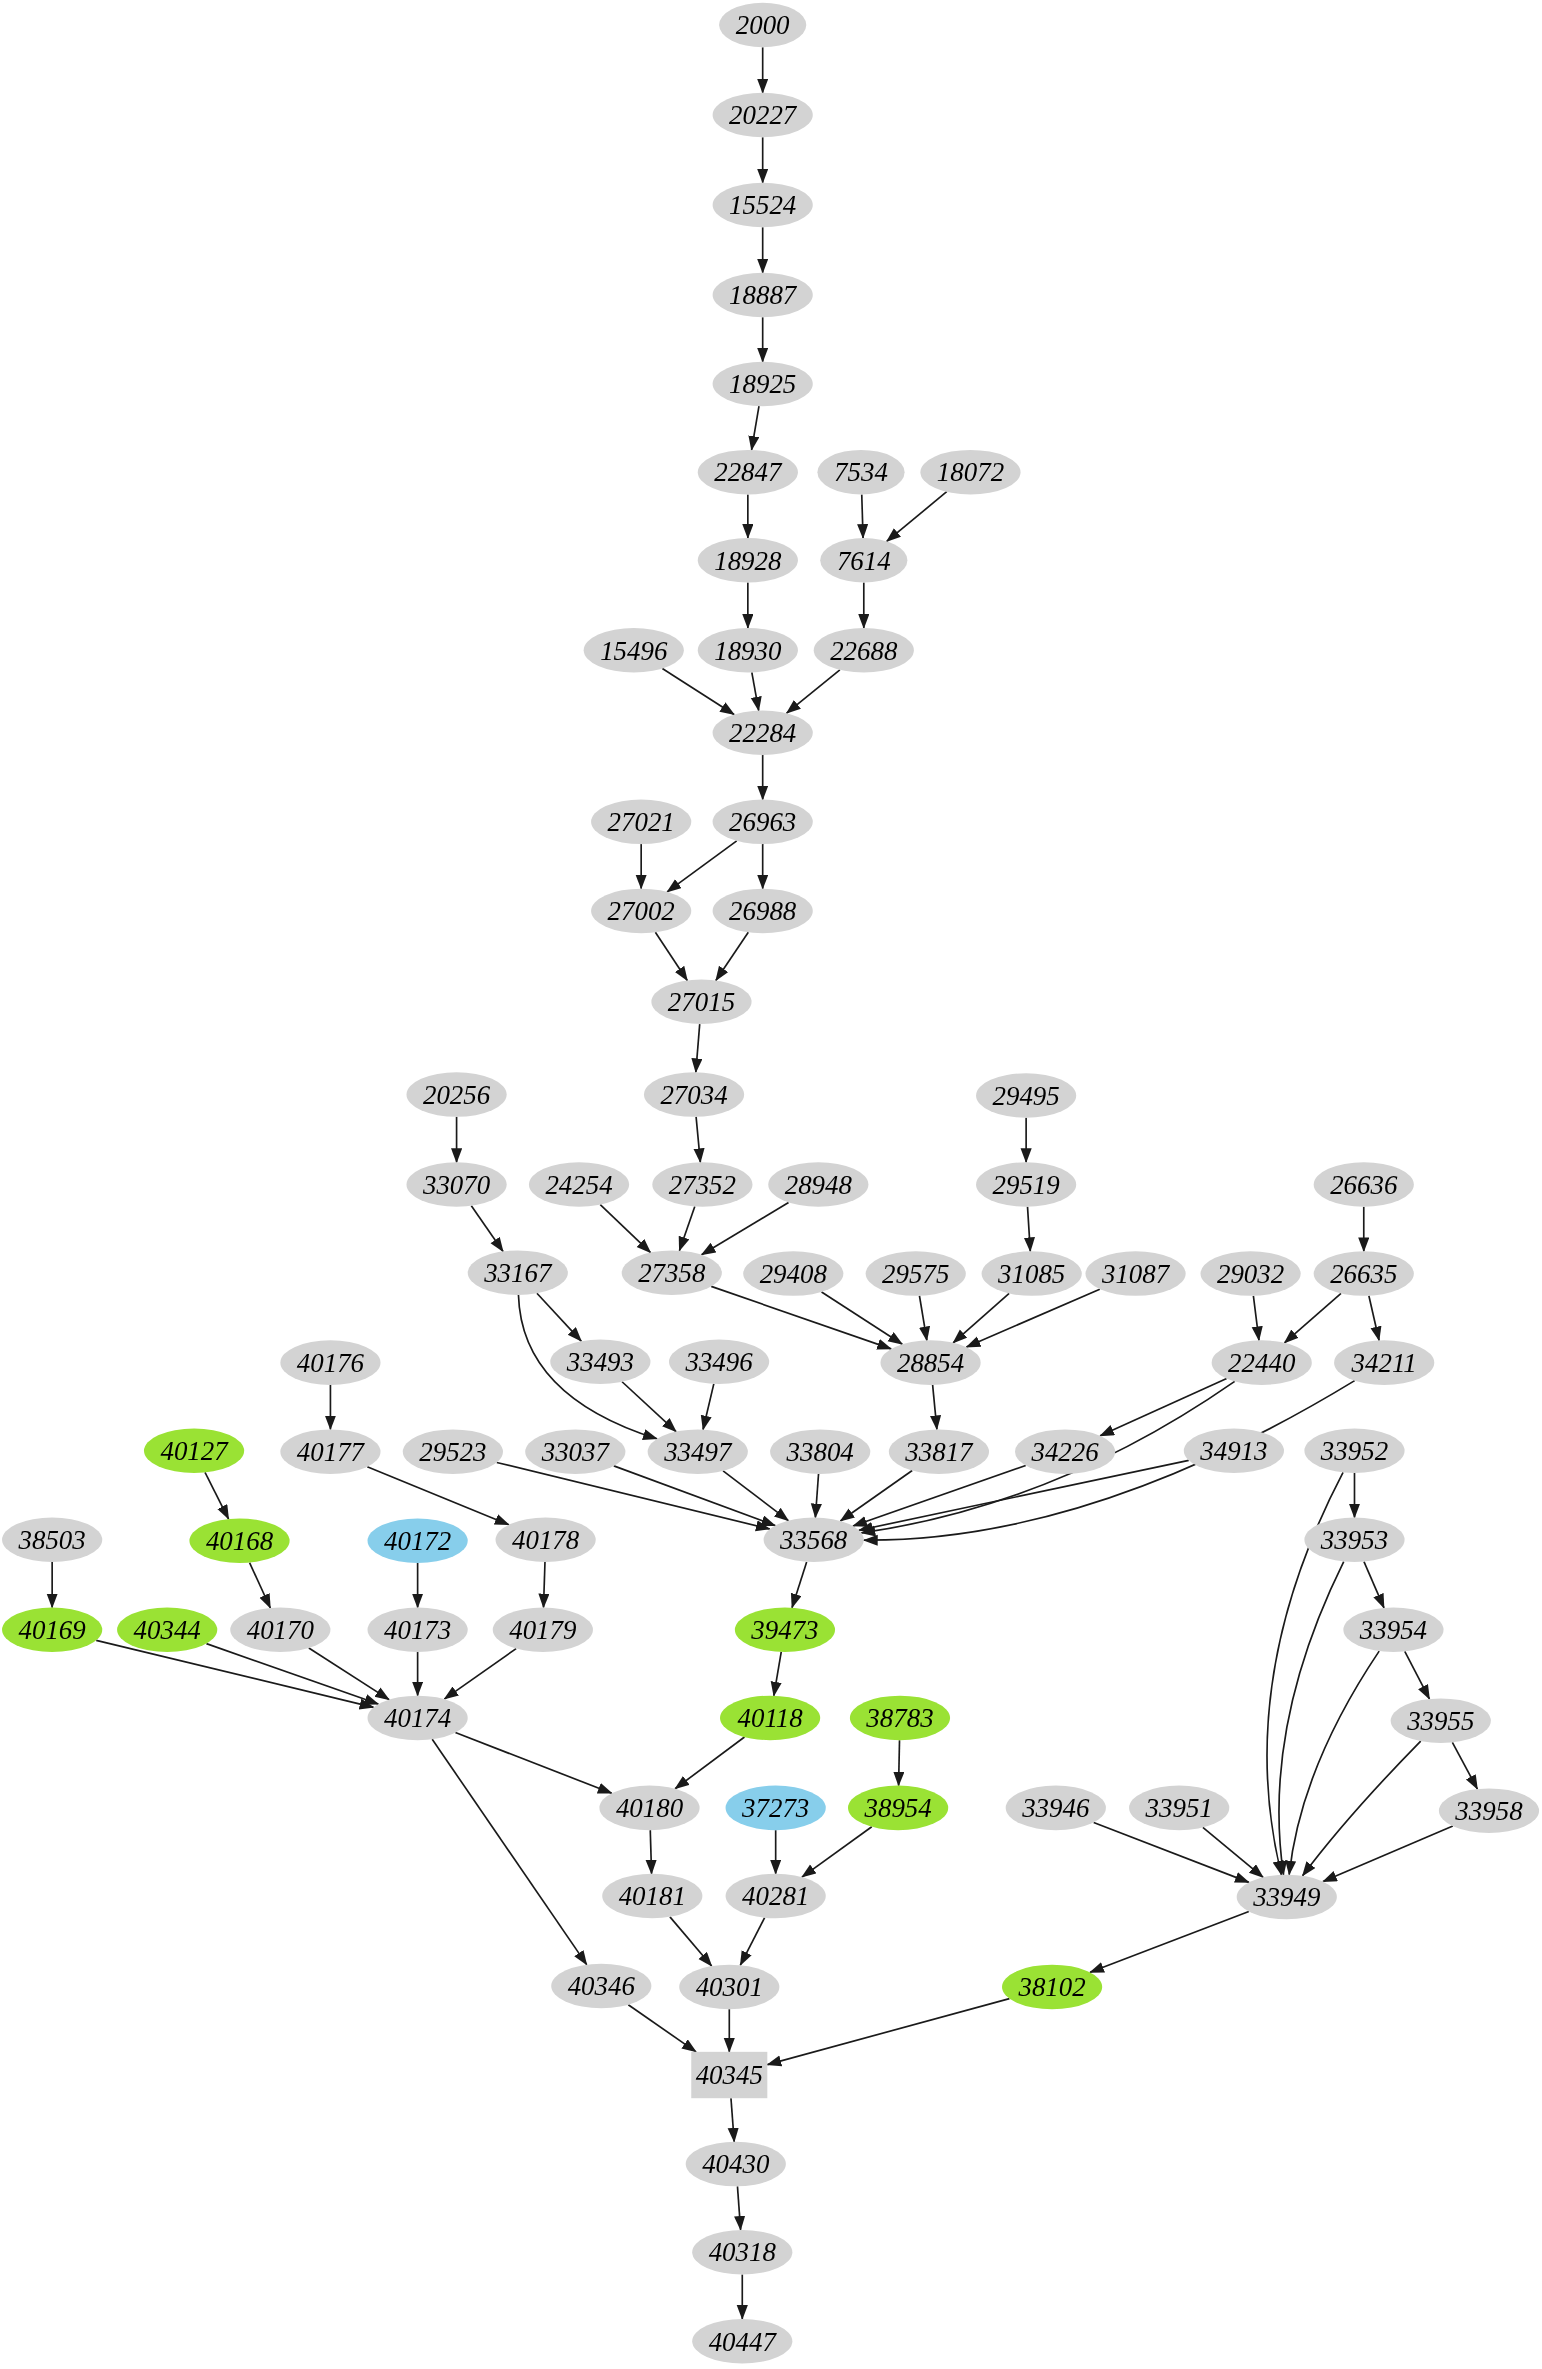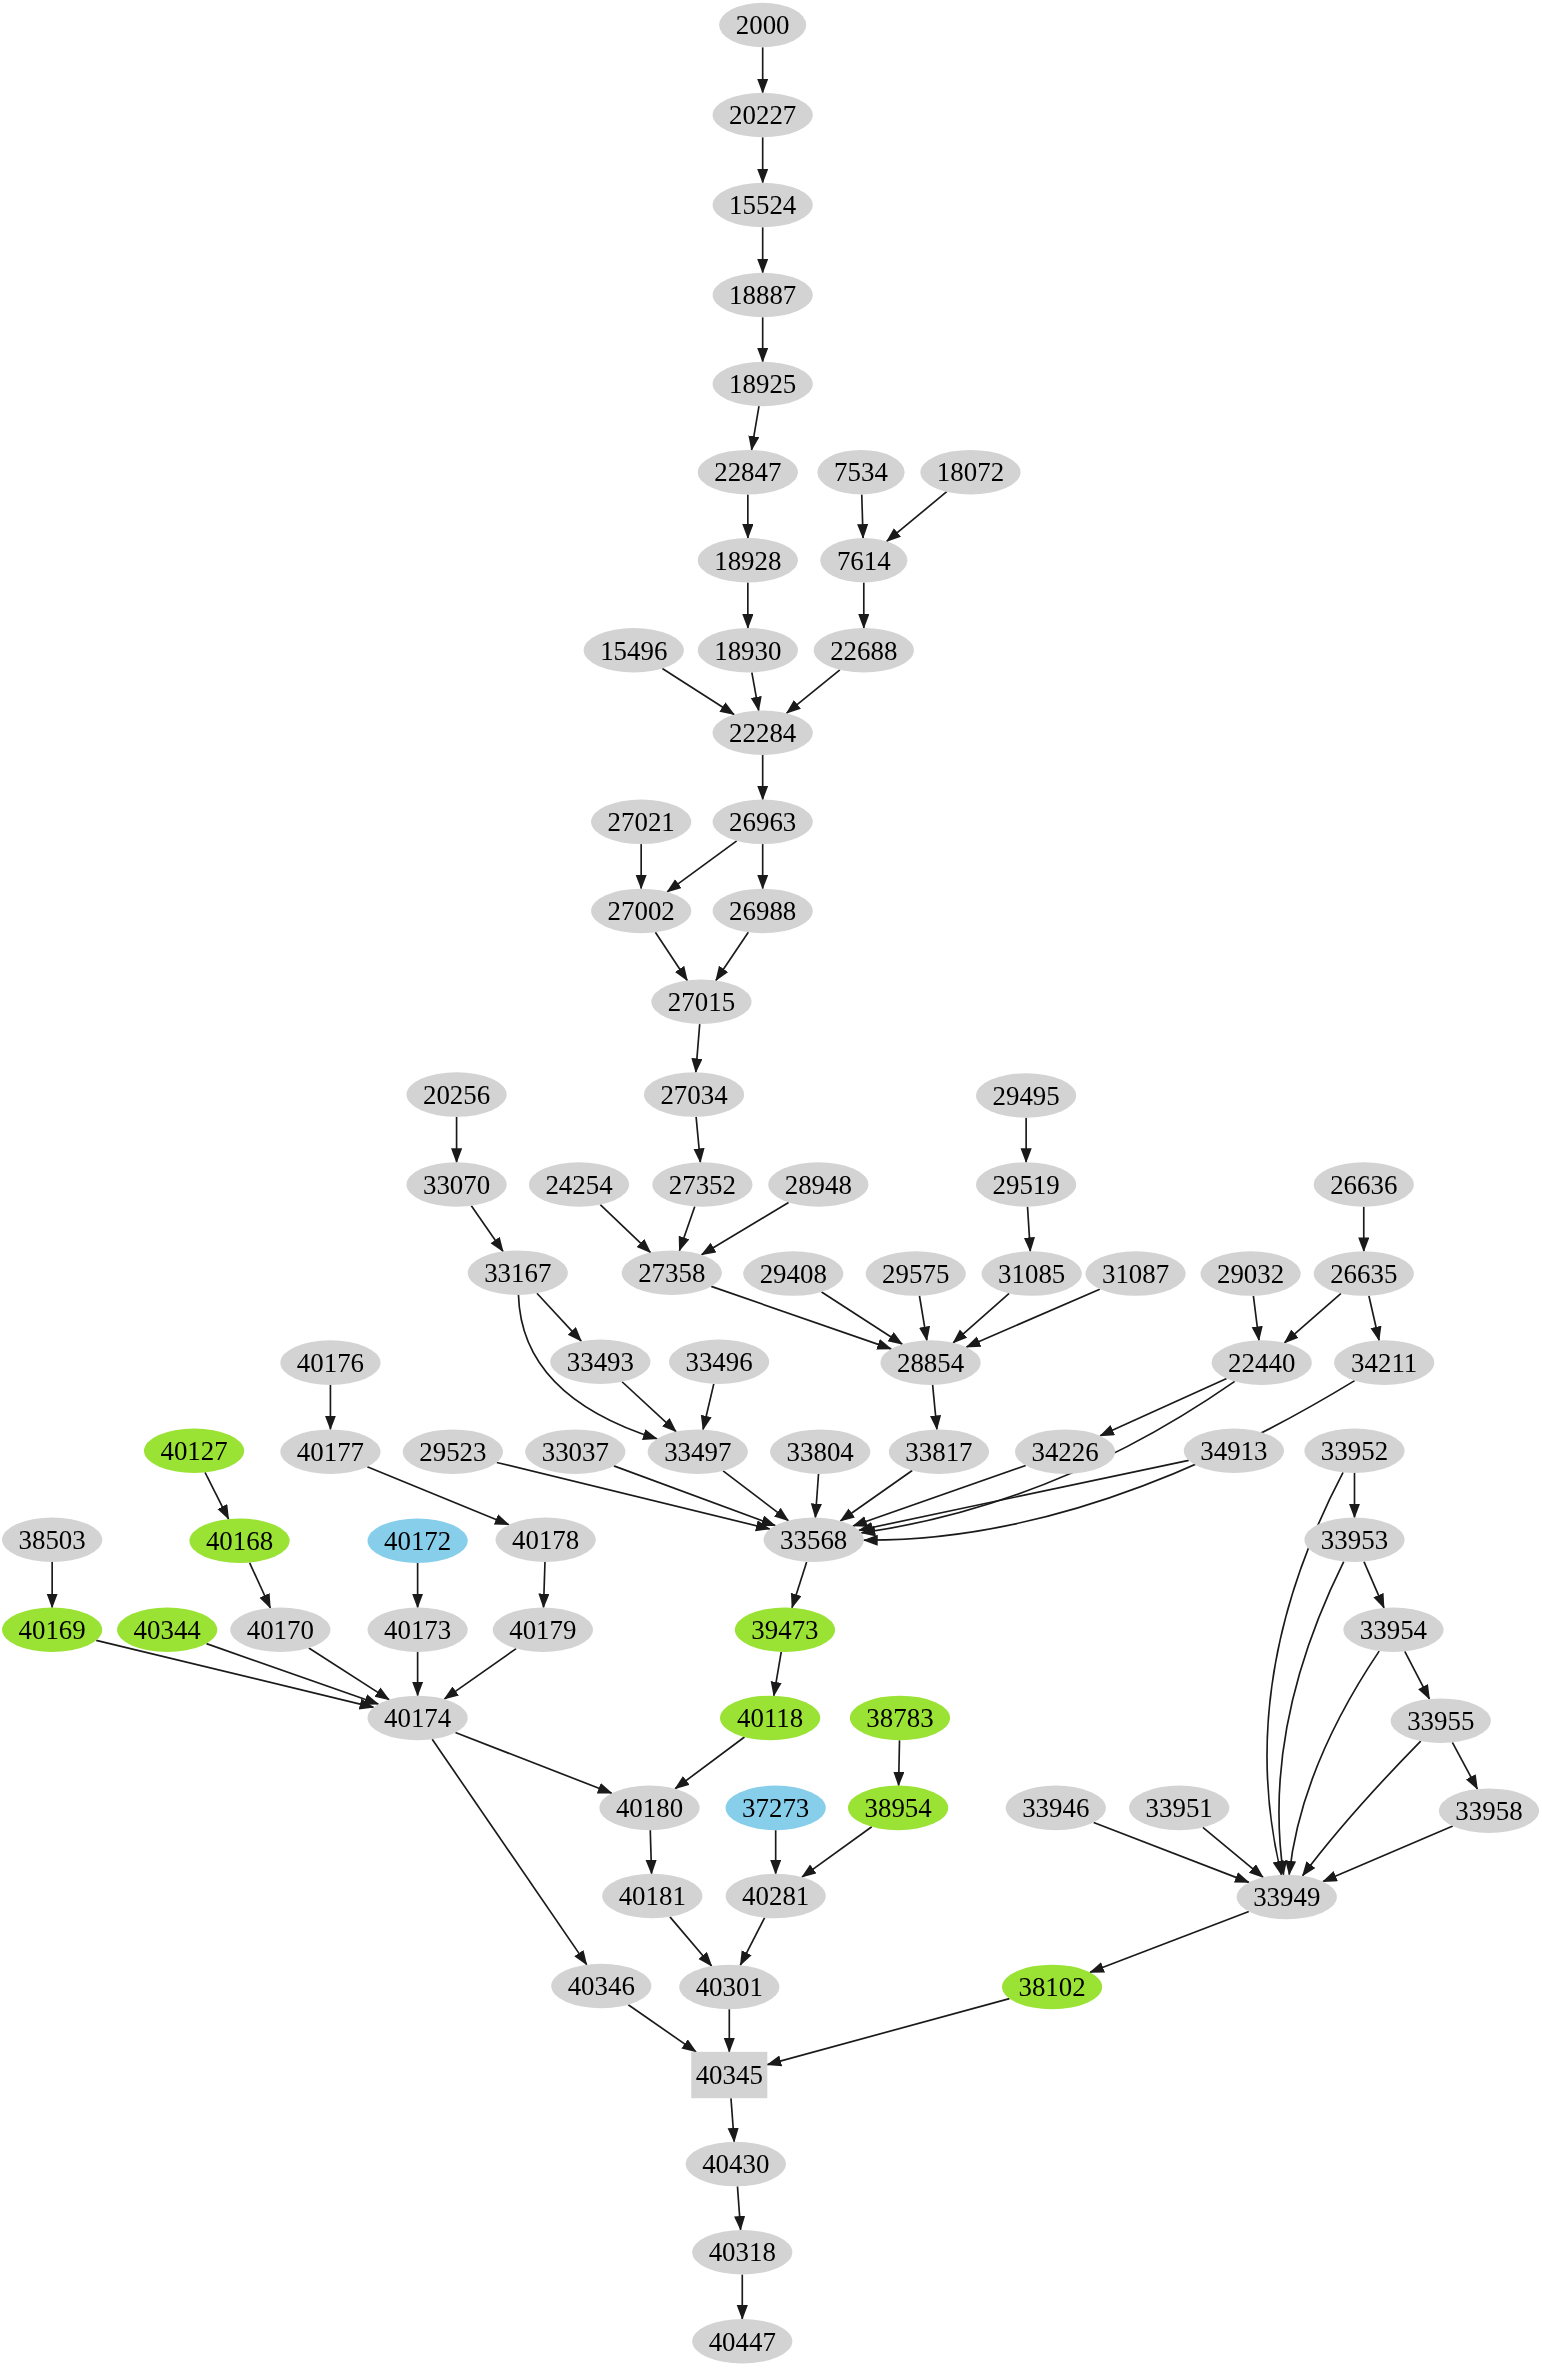--- a/index.html
+++ b/index.html
@@ -1,16 +1,16 @@
 <!DOCTYPE html>
 <html style="font-size:15px"><head>
 <meta charset="utf-8">
 <style>
   html,body{margin:0;padding:0;background:#ffffff;}
-  .graph-wrap{width:1543px;height:2370px;background:#ffffff;overflow:hidden;}
+  .graph-wrap{width:1543px;height:2370px;background:#ffffff;overflow:hidden;font-style:italic;}
   svg{display:block;}
   .node-label{
     font-family:"Liberation Serif","DejaVu Serif",serif;
     font-size:29px;fill:#000000;
     text-anchor:middle;
   }
   .edge-path{stroke:#1a1a1a;stroke-width:1.8;fill:none;}
 </style>
 </head>
 <body>

